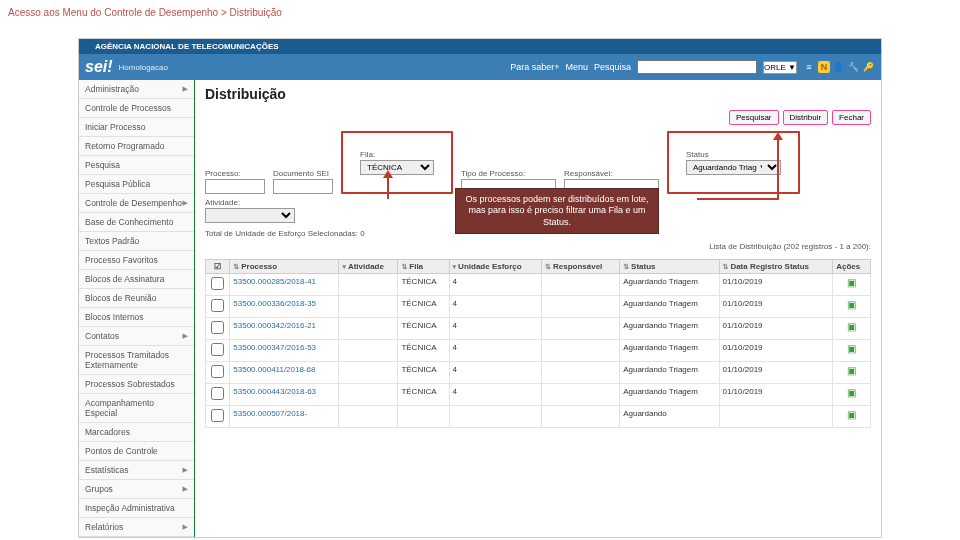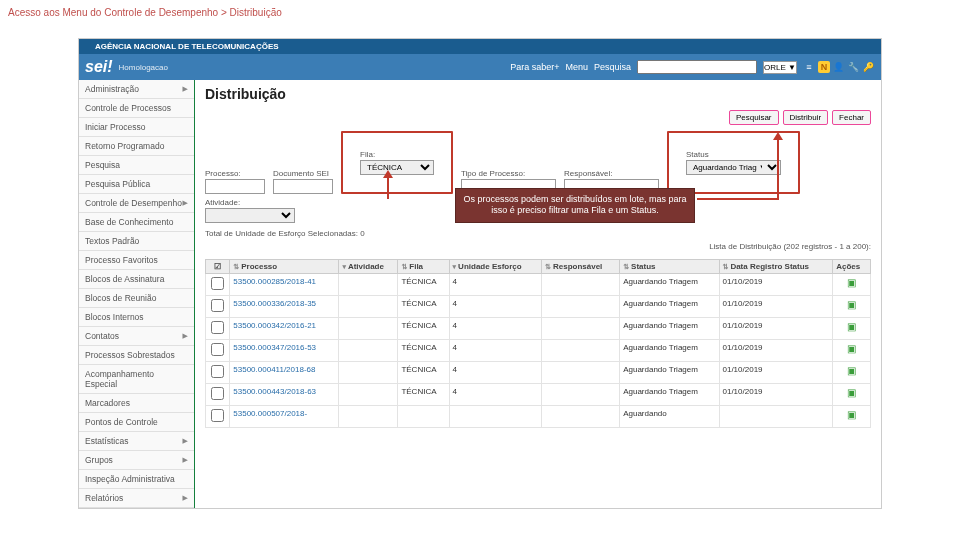--- a/index.html
+++ b/index.html
@@ -39,21 +39,21 @@
 .row2 .fld select{width:90px}
 .total{font-size:8px;color:#555;margin-top:6px;margin-bottom:4px}
 .list-hdr{font-size:8px;color:#555;text-align:right;margin-bottom:8px}
 table{width:100%;border-collapse:collapse;font-size:8px}
 th{background:#eee;border:1px solid #ccc;padding:2px 3px;text-align:left;font-weight:bold;color:#444}
 th .sort{font-size:7px;color:#888;margin-right:2px}
 td{border:1px solid #e3e3e3;padding:3px 3px;vertical-align:top}
 .proc-link{color:#2a6eaa;cursor:pointer}
 .ck{text-align:center}
 .act-icon{color:#3a9d3a;font-size:10px}
-.callout{position:absolute;left:260px;top:108px;width:240px;background:#7a3430;color:#fff;border:1px solid #5a2622;padding:5px 7px;font-size:9px;text-align:center;z-index:5;line-height:1.25}
+.callout{position:absolute;left:260px;top:108px;width:204px;background:#7a3430;color:#fff;border:1px solid #5a2622;padding:5px 7px;font-size:9px;text-align:center;z-index:5;line-height:1.25}
 .arrow-line{position:absolute;background:#c0392b;z-index:4}
 .arrow-head{position:absolute;width:0;height:0;z-index:4}
 </style>
 </head>
 <body>
 
 <div class="slide-title">Acesso aos Menu do Controle de Desempenho &gt; Distribuição</div>
 
 <div class="app-frame">
   <div class="agency-bar">AGÊNCIA NACIONAL DE TELECOMUNICAÇÕES</div>
@@ -117,20 +117,23 @@
           <span>Blocos de Reunião</span>
         </div>
         <div class="menu-item">
           <span>Blocos Internos</span>
         </div>
         <div class="menu-item">
           <span>Contatos</span>
           <span class="arrow">▶</span>
         </div>
         <div class="menu-item">
+          <span>Processos Tramitados Externamente</span>
+        </div>
+        <div class="menu-item">
           <span>Processos Sobrestados</span>
         </div>
         <div class="menu-item">
           <span>Acompanhamento Especial</span>
         </div>
         <div class="menu-item">
           <span>Marcadores</span>
         </div>
         <div class="menu-item">
           <span>Pontos de Controle</span>

